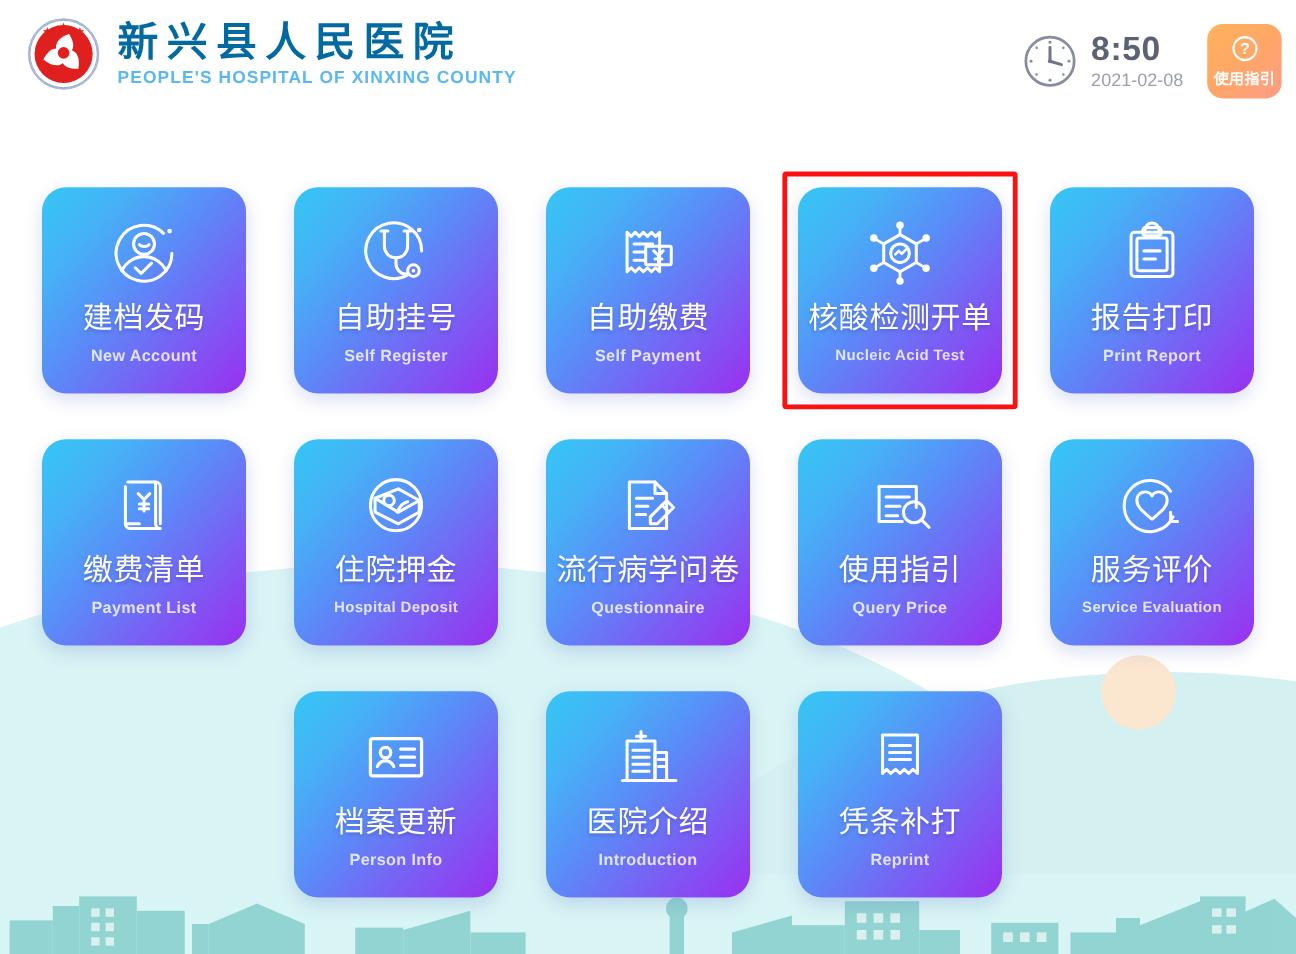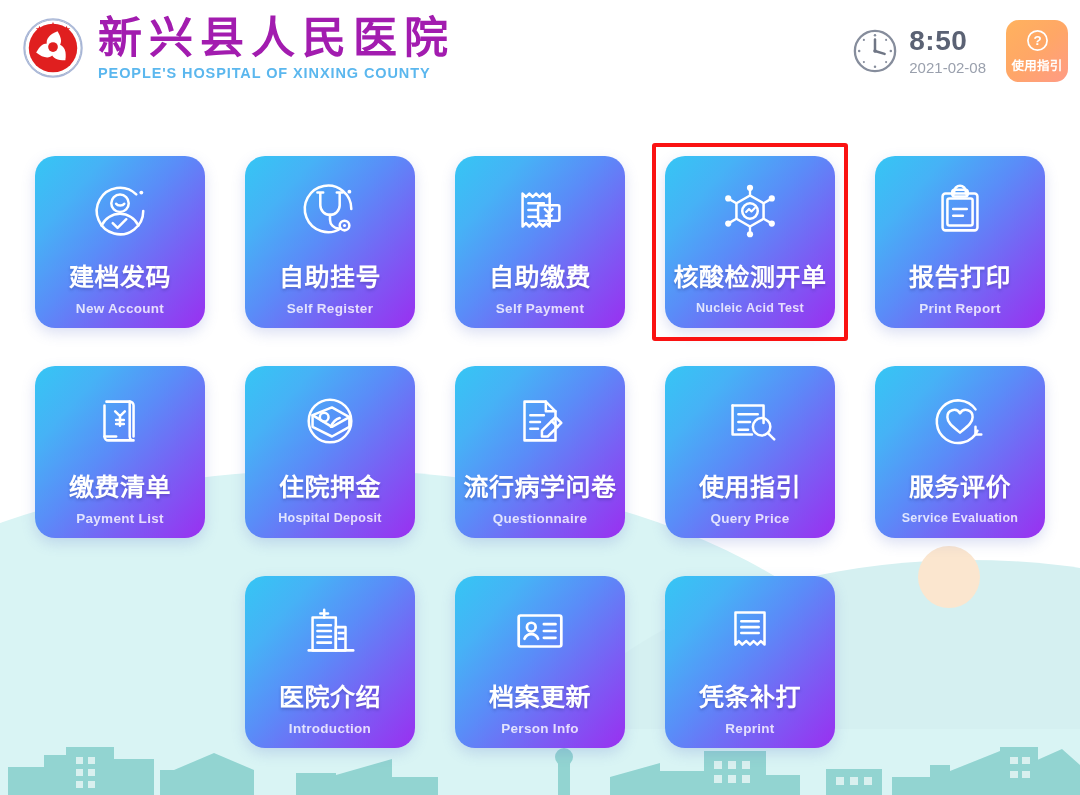--- a/index.html
+++ b/index.html
@@ -67,26 +67,26 @@
   .brand {
     position: absolute;
     left: 22px; top: 14px;
     display: flex;
     align-items: center;
     gap: 14px;
   }
   .logo-mark { width: 62px; height: 62px; flex: 0 0 auto; }
   .brand-text { display: flex; flex-direction: column; justify-content: center; }
   .brand-cn {
-    font-size: 44px;
+    font-size: 34px;
     font-weight: bold;
-    color: #a21caf;
+    color: #0369a1;
     letter-spacing: 7px;
     line-height: 1.12;
-    font-family: Liberation Serif, serif;
+    font-family: Liberation Sans, sans-serif;
   }
   .brand-en {
     font-size: 14.5px;
     font-weight: bold;
     color: #5bb7ee;
     letter-spacing: 0.9px;
     margin-top: 2px;
   }
 
   .header-right {
@@ -179,23 +179,23 @@
   }
   .tile-icon {
     width: 62px;
     height: 62px;
     display: flex;
     align-items: center;
     justify-content: center;
   }
   .tile-icon svg { width: 100%; height: 100%; display: block; }
   .tile-cn {
-    margin-top: 22px;
+    margin-top: 10px;
     font-size: 25px;
-    font-weight: bold;
+    font-weight: normal;
     color: #ffffff;
     letter-spacing: 0.5px;
     line-height: 1.1;
     white-space: nowrap;
     text-shadow: 0 2px 3px rgba(40, 40, 120, 0.30);
     text-align: center;
   }
   .tile-cn.small { font-size: 25px; }
   .tile-en {
     margin-top: 9px;
@@ -469,46 +469,46 @@
       <path d="M48 38v8h6"></path>
     </svg>
           </div>
           <div class="tile-cn">服务评价</div>
           <div class="tile-en small">Service Evaluation</div>
         </div>
       </div>
       <div class="row centered">
         <div class="tile">
           <div class="tile-icon">
+            <svg viewBox="0 0 64 64" fill="none" stroke="#fff" stroke-width="2.8" stroke-linecap="round" stroke-linejoin="round">
+      <rect x="10" y="16" width="44" height="32" rx="2"></rect>
+      <circle cx="23" cy="28" r="4.5"></circle>
+      <path d="M16 40a7.5 7.5 0 0 1 14 0"></path>
+      <path d="M36 25h12M36 32h12M36 39h12"></path>
+    </svg>
+          </div>
+          <div class="tile-cn">档案更新</div>
+          <div class="tile-en">Person Info</div>
+        </div>
+        <div class="tile">
+          <div class="tile-icon">
             <svg viewBox="0 0 64 64" fill="none" stroke="#fff" stroke-width="2.6" stroke-linecap="round" stroke-linejoin="round">
       <path d="M14 18h24v34H14z"></path>
       <path d="M38 28h10v24H38z"></path>
       <path d="M10 52h46"></path>
       <path d="M19 26h14M19 32h14M19 38h14M19 44h14"></path>
       <path d="M41 34h5M41 40h5"></path>
       <path d="M26 10v8M22 14h8"></path>
     </svg>
           </div>
           <div class="tile-cn">医院介绍</div>
           <div class="tile-en">Introduction</div>
         </div>
         <div class="tile">
           <div class="tile-icon">
-            <svg viewBox="0 0 64 64" fill="none" stroke="#fff" stroke-width="2.8" stroke-linecap="round" stroke-linejoin="round">
-      <rect x="10" y="16" width="44" height="32" rx="2"></rect>
-      <circle cx="23" cy="28" r="4.5"></circle>
-      <path d="M16 40a7.5 7.5 0 0 1 14 0"></path>
-      <path d="M36 25h12M36 32h12M36 39h12"></path>
-    </svg>
-          </div>
-          <div class="tile-cn">档案更新</div>
-          <div class="tile-en">Person Info</div>
-        </div>
-        <div class="tile">
-          <div class="tile-icon">
             <svg viewBox="0 0 64 64" fill="none" stroke="#fff" stroke-width="2.6" stroke-linecap="round" stroke-linejoin="round">
       <path d="M17 13h30v33l-3.8-3.6-3.7 3.6-3.8-3.6-3.7 3.6-3.8-3.6L24 46l-3.5-3.6L17 46z"></path>
       <path d="M23 22h18M23 28h18M23 34h18"></path>
     </svg>
           </div>
           <div class="tile-cn">凭条补打</div>
           <div class="tile-en">Reprint</div>
         </div>
       </div>
     </div>

